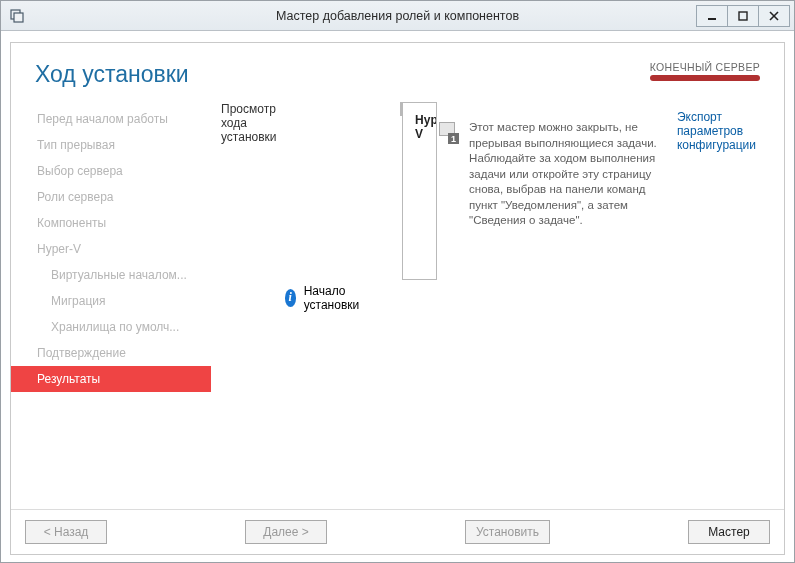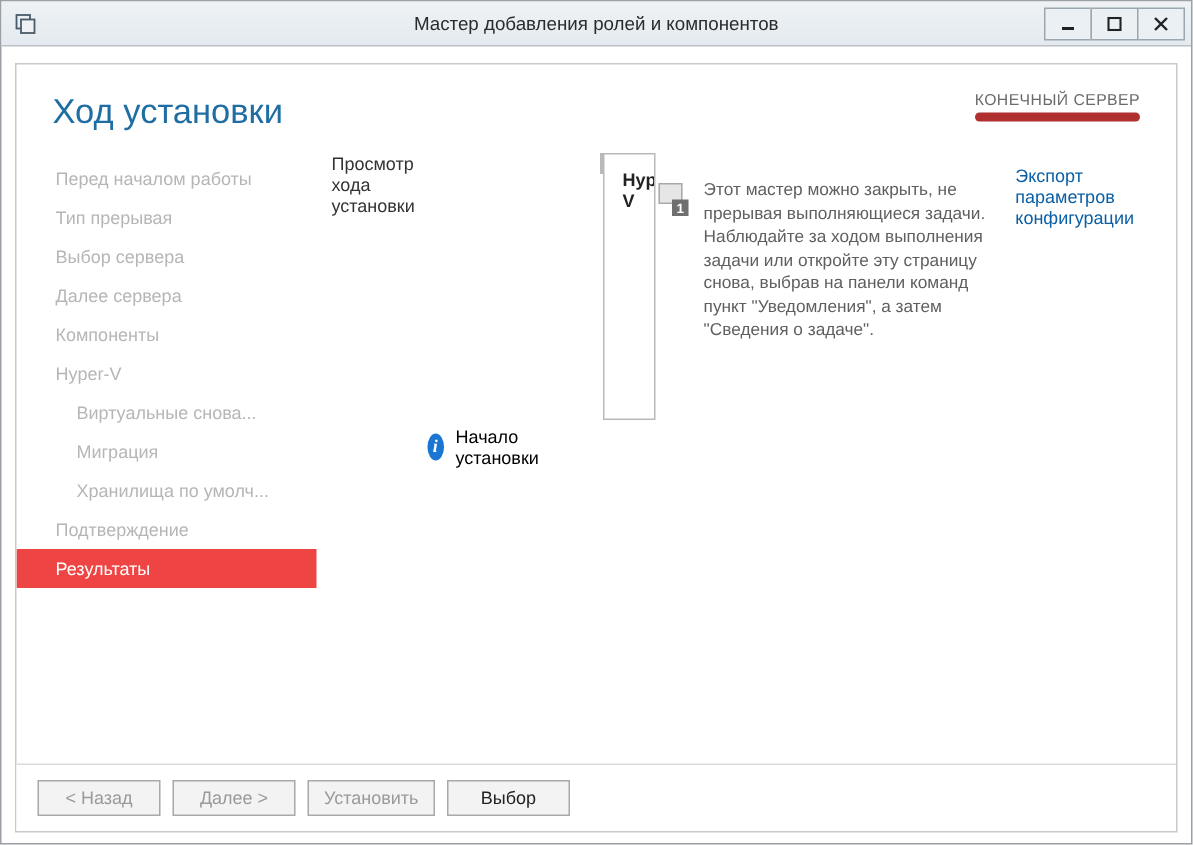--- a/index.html
+++ b/index.html
@@ -209,21 +209,21 @@
     font-size: 12px;
     margin-top: 8px;
     cursor: pointer;
   }
 
   
   .footer {
     border-top: 1px solid #dcdcdc;
     padding: 10px 14px;
     display: flex;
-    justify-content: flex-start;
+    justify-content: space-between;
     gap: 8px;
     background: #fff;
   }
   .btn {
     min-width: 82px;
     height: 24px;
     border: 1px solid #a9a9a9;
     background: #f3f3f3;
     font-size: 12px;
     color: #9a9a9a;
@@ -275,24 +275,24 @@
       <span class="underline"></span>
     </div>
   </div>
 
   <div class="body">
 
     <div class="sidebar" id="sidebar">
         <div class="item">Перед началом работы</div>
         <div class="item">Тип прерывая</div>
         <div class="item">Выбор сервера</div>
-        <div class="item">Далее сервера</div>
+        <div class="item">Роли сервера</div>
         <div class="item">Компоненты</div>
         <div class="item">Hyper-V</div>
-        <div class="item sub">Виртуальные снова...</div>
+        <div class="item sub">Виртуальные началом...</div>
         <div class="item sub">Миграция</div>
         <div class="item sub">Хранилища по умолч...</div>
         <div class="item">Подтверждение</div>
         <div class="item active">Результаты</div>
       </div>
 
     <div class="main">
       <div class="section-label">Просмотр хода установки</div>
 
       <div class="status-row">
@@ -317,16 +317,16 @@
 
       <div class="link">Экспорт параметров конфигурации</div>
     </div>
 
   </div>
 
   <div class="footer">
     <button class="btn">&lt; Назад</button>
     <button class="btn">Далее &gt;</button>
     <button class="btn">Установить</button>
-    <button class="btn enabled">Выбор</button>
+    <button class="btn enabled">Мастер</button>
   </div>
 
 </div>
 
 </body></html>

